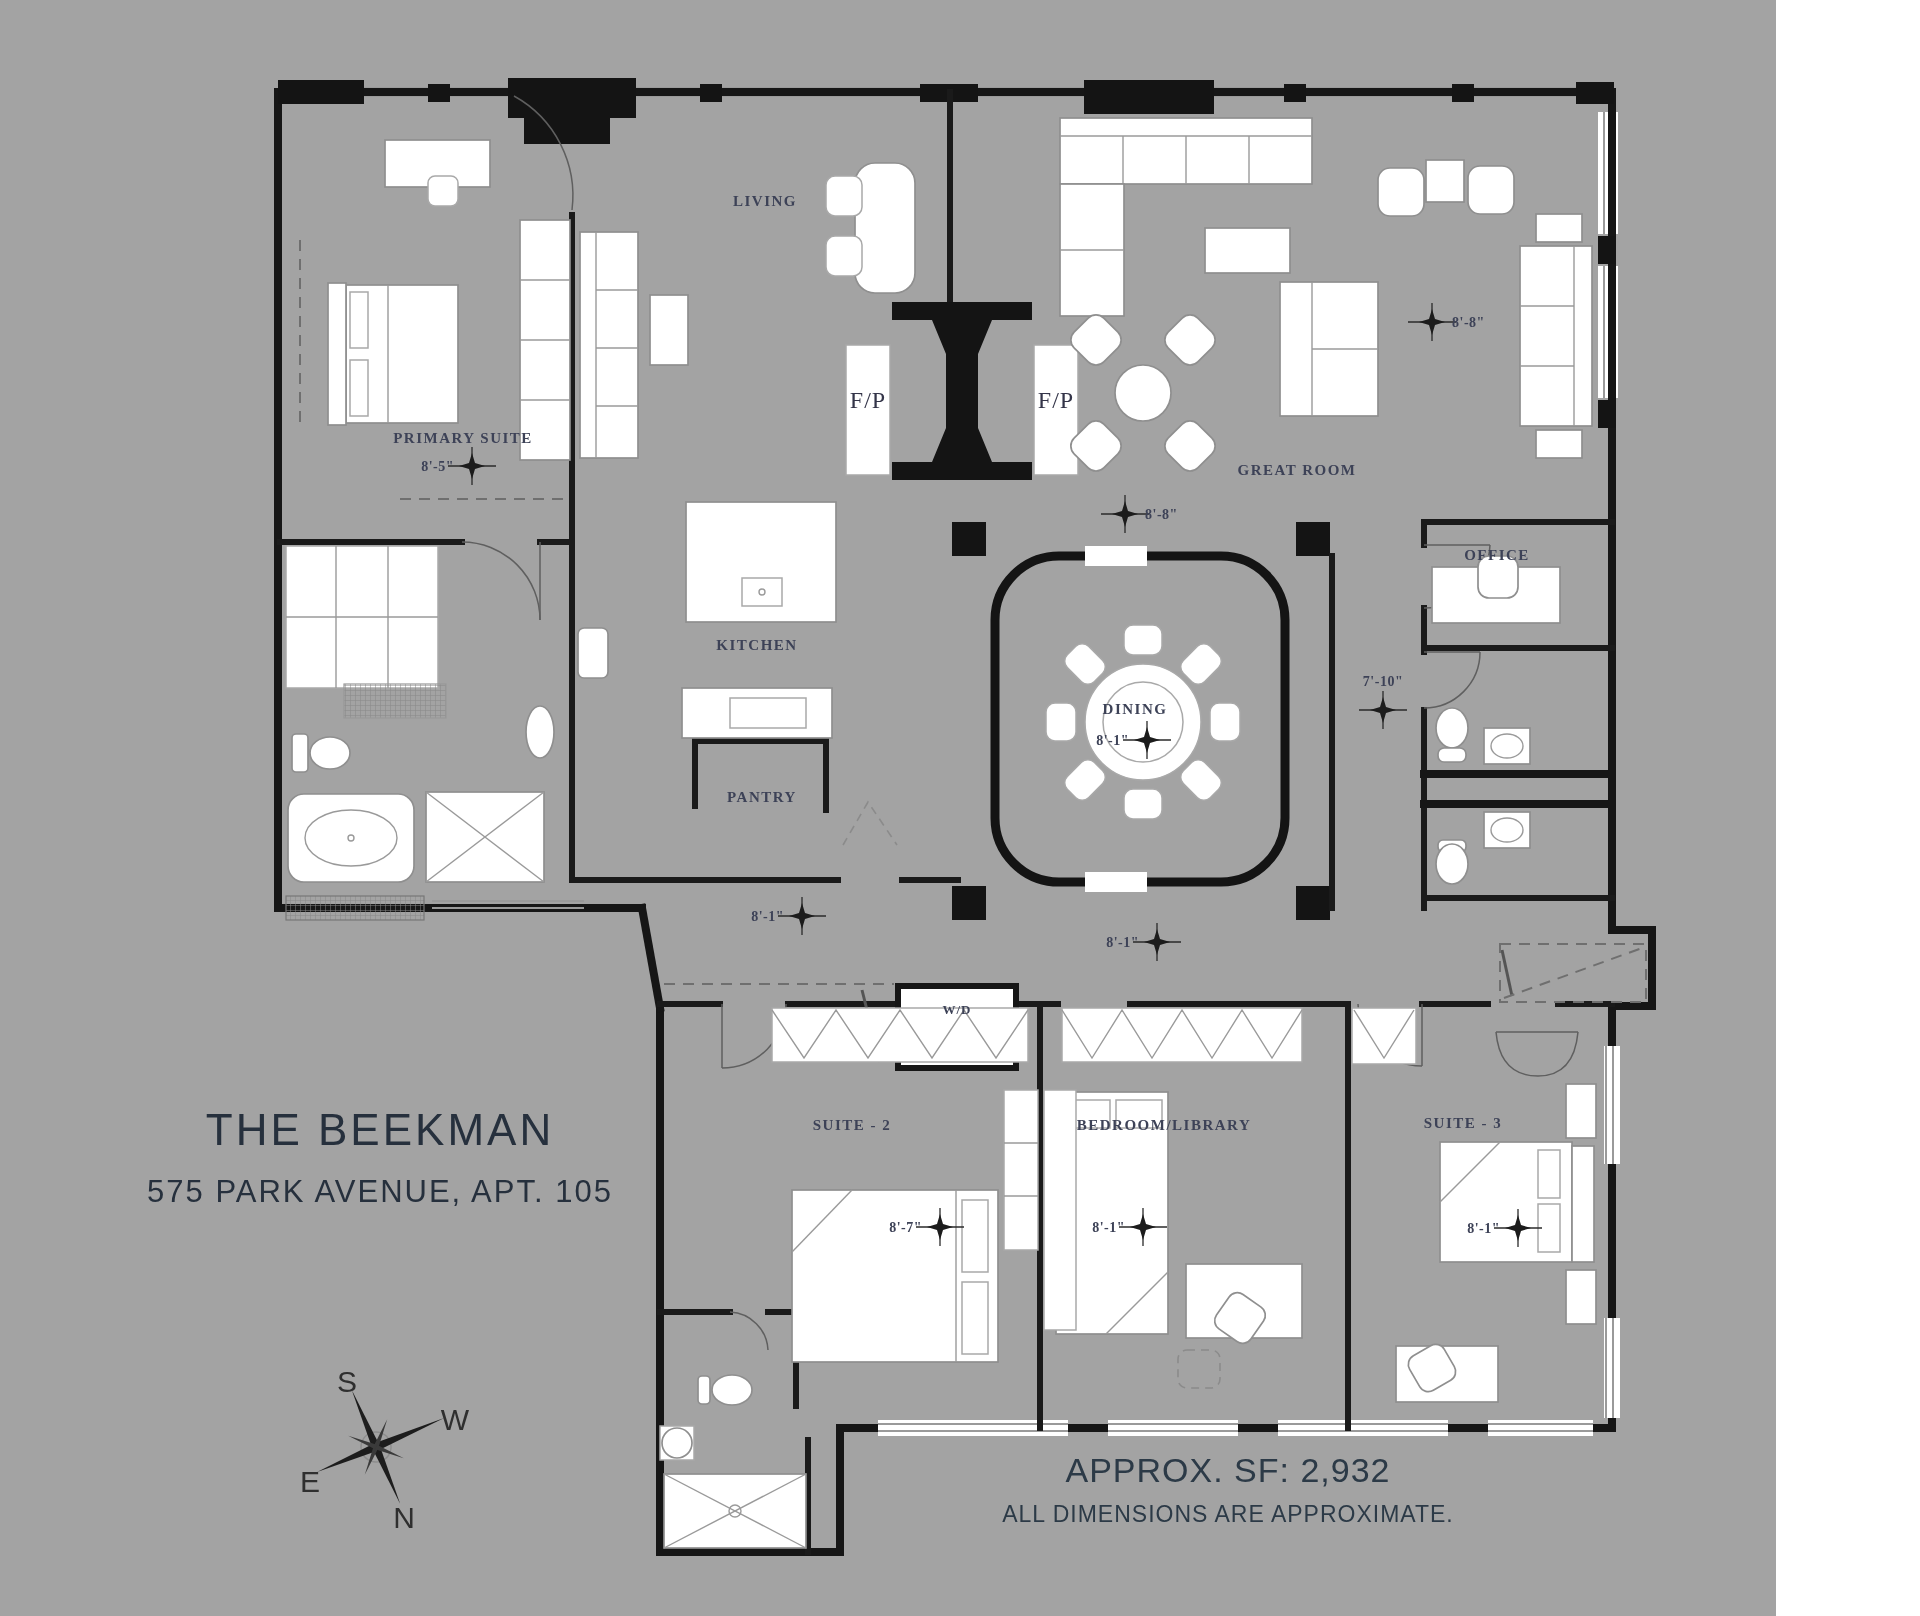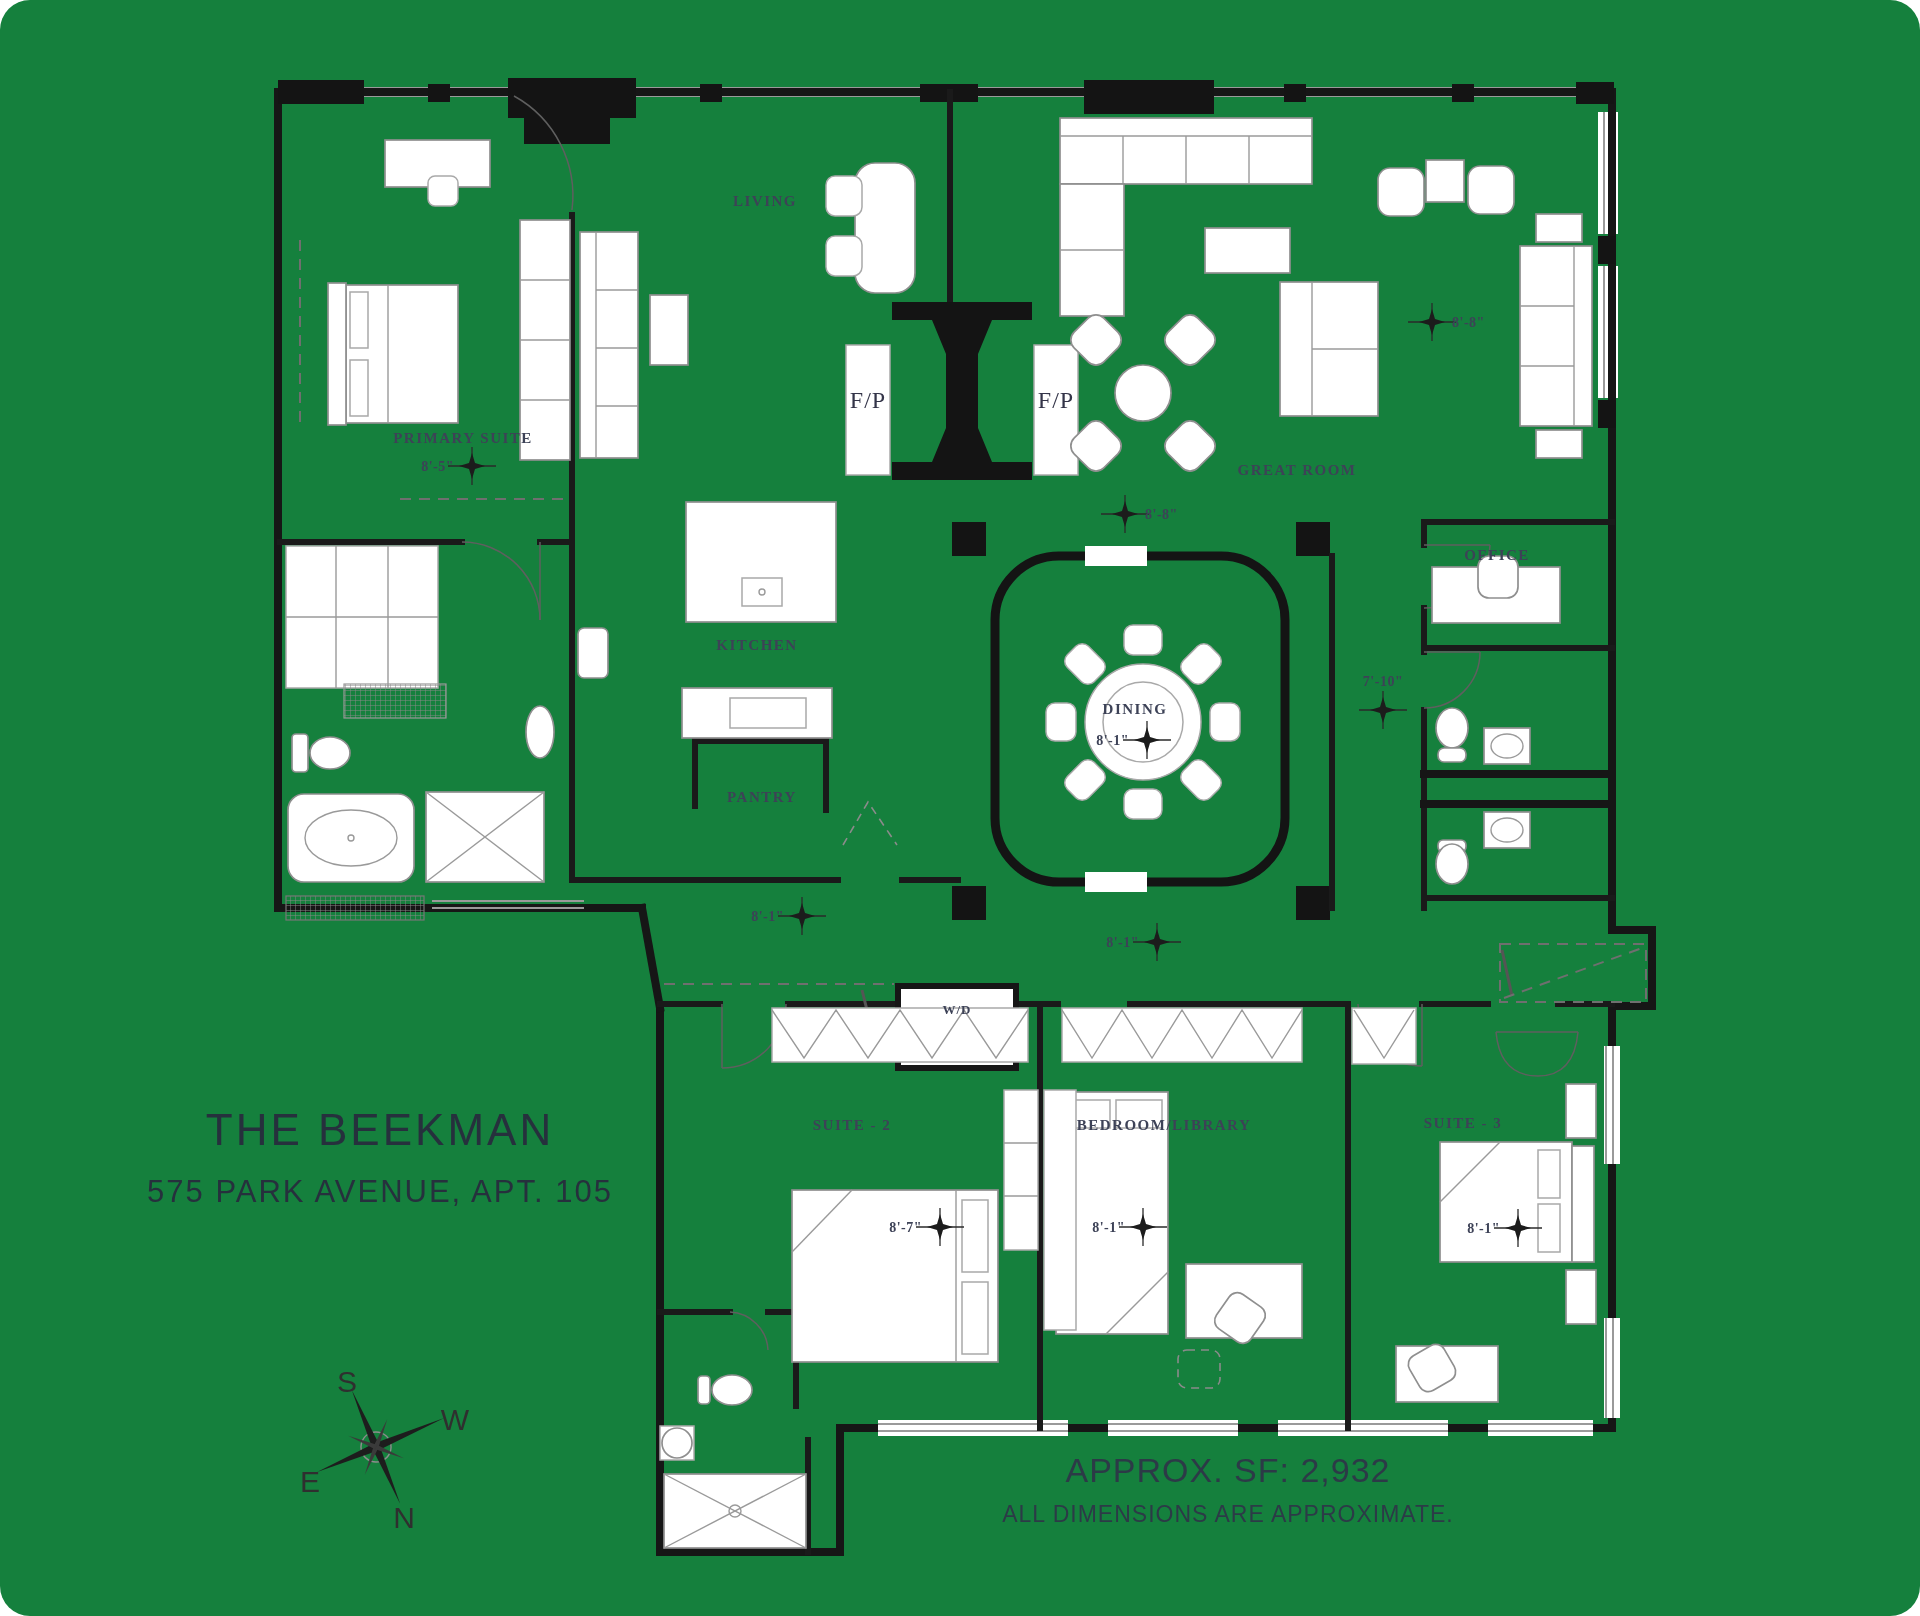--- a/index.html
+++ b/index.html
@@ -1,16 +1,16 @@
 <!DOCTYPE html>
 <html><head>
 <meta charset="utf-8">
 <style>
   html,body{margin:0;padding:0;background:#ffffff;}
-  .stage{width:1920px;height:1616px;position:relative;background:#15803d;overflow:hidden;border-radius:30px;}
+  .stage{width:1776px;height:1616px;position:relative;background:#a3a3a3;overflow:hidden;}
   svg{display:block;}
   
   .wx{stroke:#161616;stroke-width:8;fill:none;stroke-linecap:square;}
   .wi{stroke:#1a1a1a;stroke-width:6;fill:none;stroke-linecap:square;}
   .wt{stroke:#141414;stroke-width:9;fill:none;}
   .pier{fill:#141414;stroke:none;}
   
   .wg{stroke:#9a9a9a;stroke-width:2;fill:none;}
   .wfill{fill:#ffffff;stroke:none;}
   

